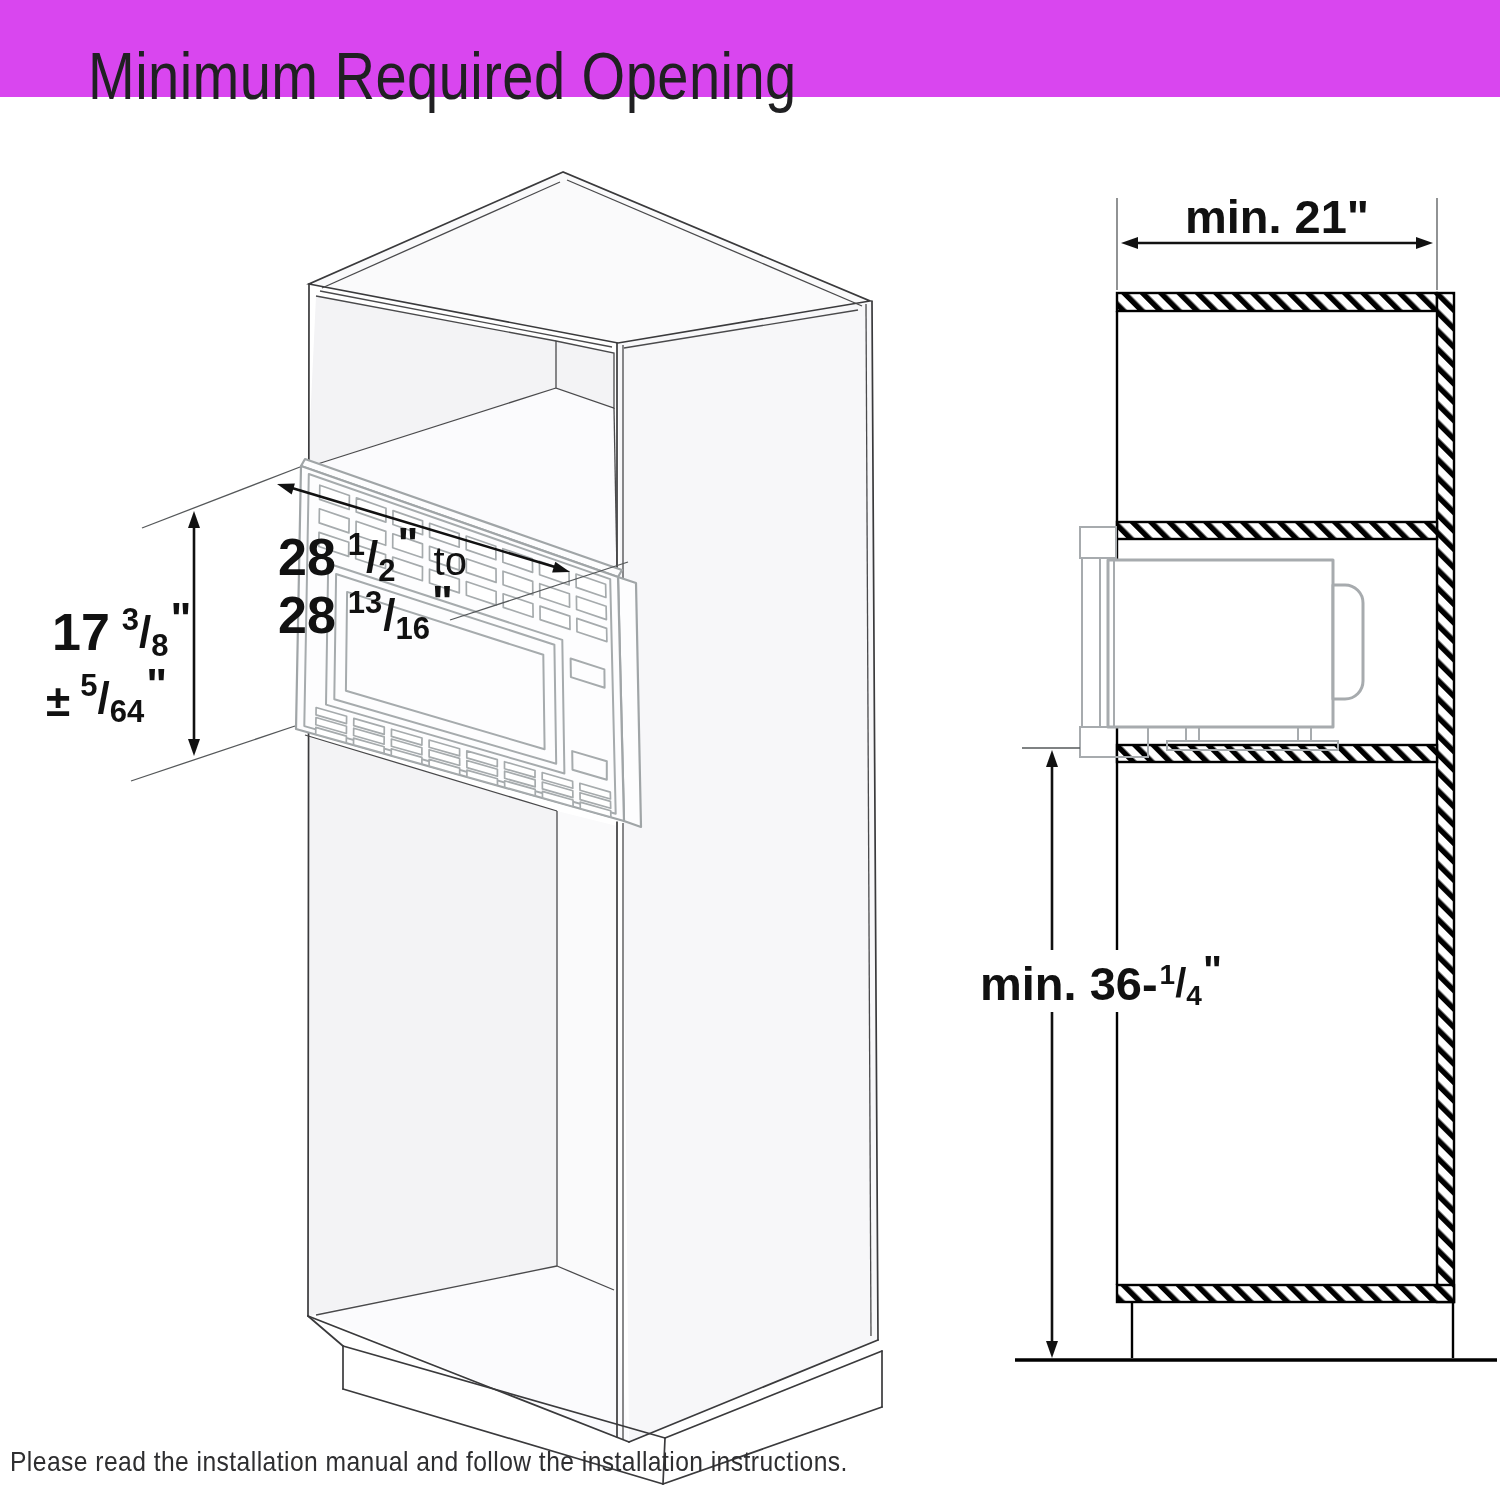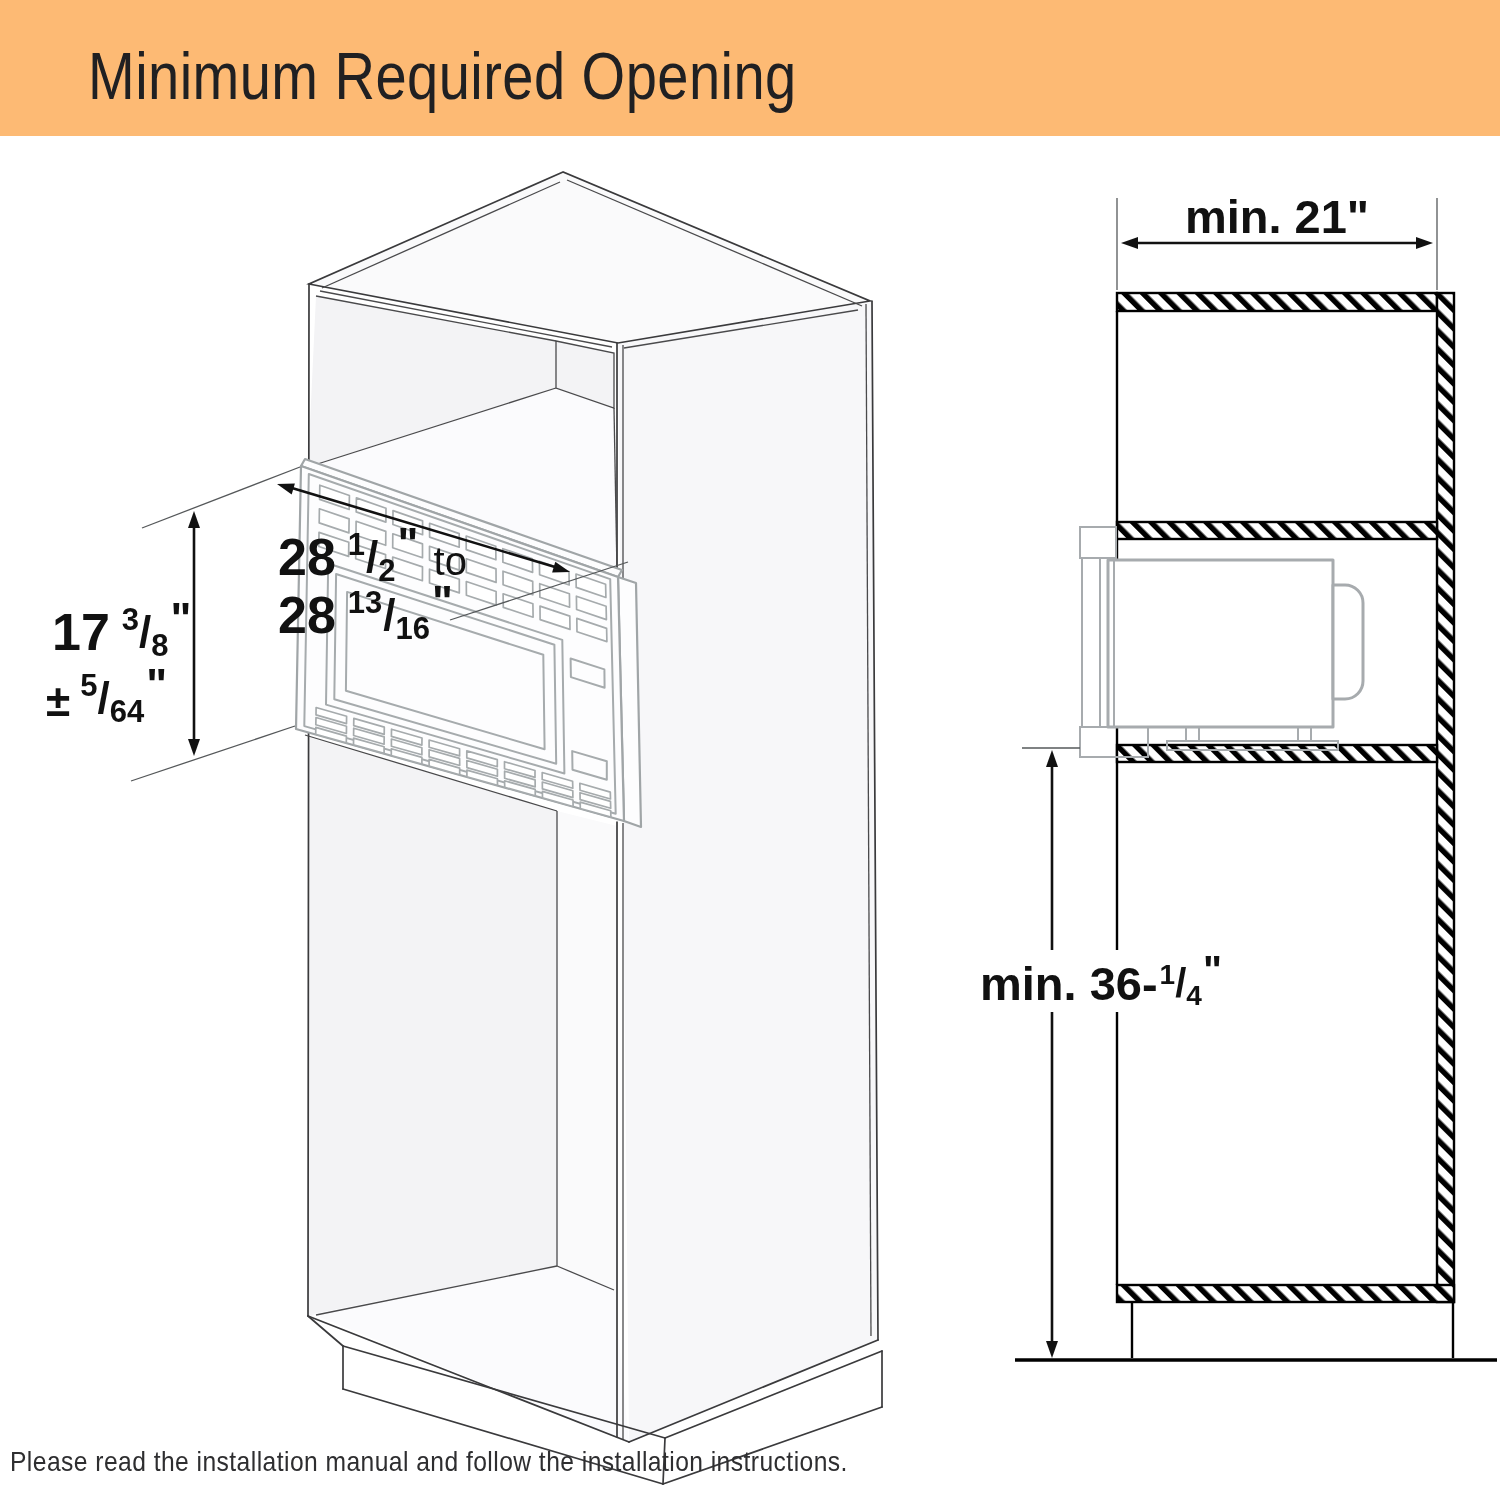--- a/index.html
+++ b/index.html
@@ -1,18 +1,18 @@
 <!DOCTYPE html>
 <html><head>
 <meta charset="utf-8">
 <style>
   html,body{margin:0;padding:0;background:#ffffff;}
   body{width:1500px;height:1488px;position:relative;overflow:hidden;
        font-family:"Liberation Sans", sans-serif;}
-  .banner{position:absolute;left:0;top:0;width:1500px;height:136px;background:#fdba74;}
+  .banner{position:absolute;left:0;top:0;width:1500px;height:97px;background:#d946ef;}
   .title{position:absolute;left:88px;top:38px;font-size:66px;font-weight:400;color:#202022;
          white-space:nowrap;transform:scaleX(0.85);transform-origin:left top;letter-spacing:0.5px;}
   .footer{position:absolute;left:10px;top:1446px;font-size:28px;font-weight:400;color:#2e2e30;
           white-space:nowrap;transform:scaleX(0.88);transform-origin:left top;letter-spacing:0.5px;}
   svg{position:absolute;left:0;top:0;}
   .cab{stroke:#3a3a3c;stroke-width:1.7;fill:none;stroke-linecap:round;}
   .cabthin{stroke:#4a4a4c;stroke-width:1.3;fill:none;}
   .ext{stroke:#55585a;stroke-width:1.3;fill:none;}
   .dimline{stroke:#111;stroke-width:2.6;fill:none;}
   .dimhead{fill:#111;stroke:none;}

